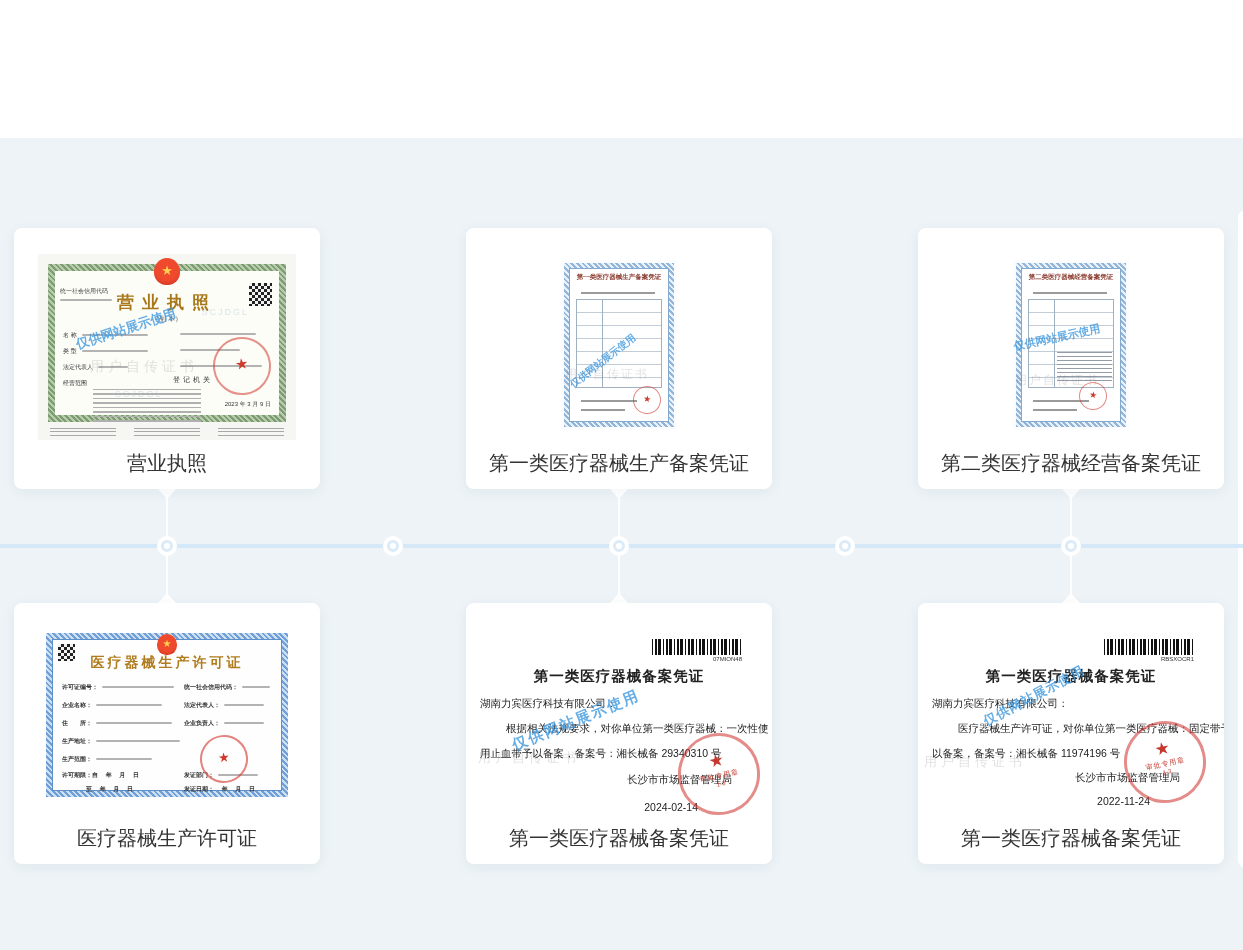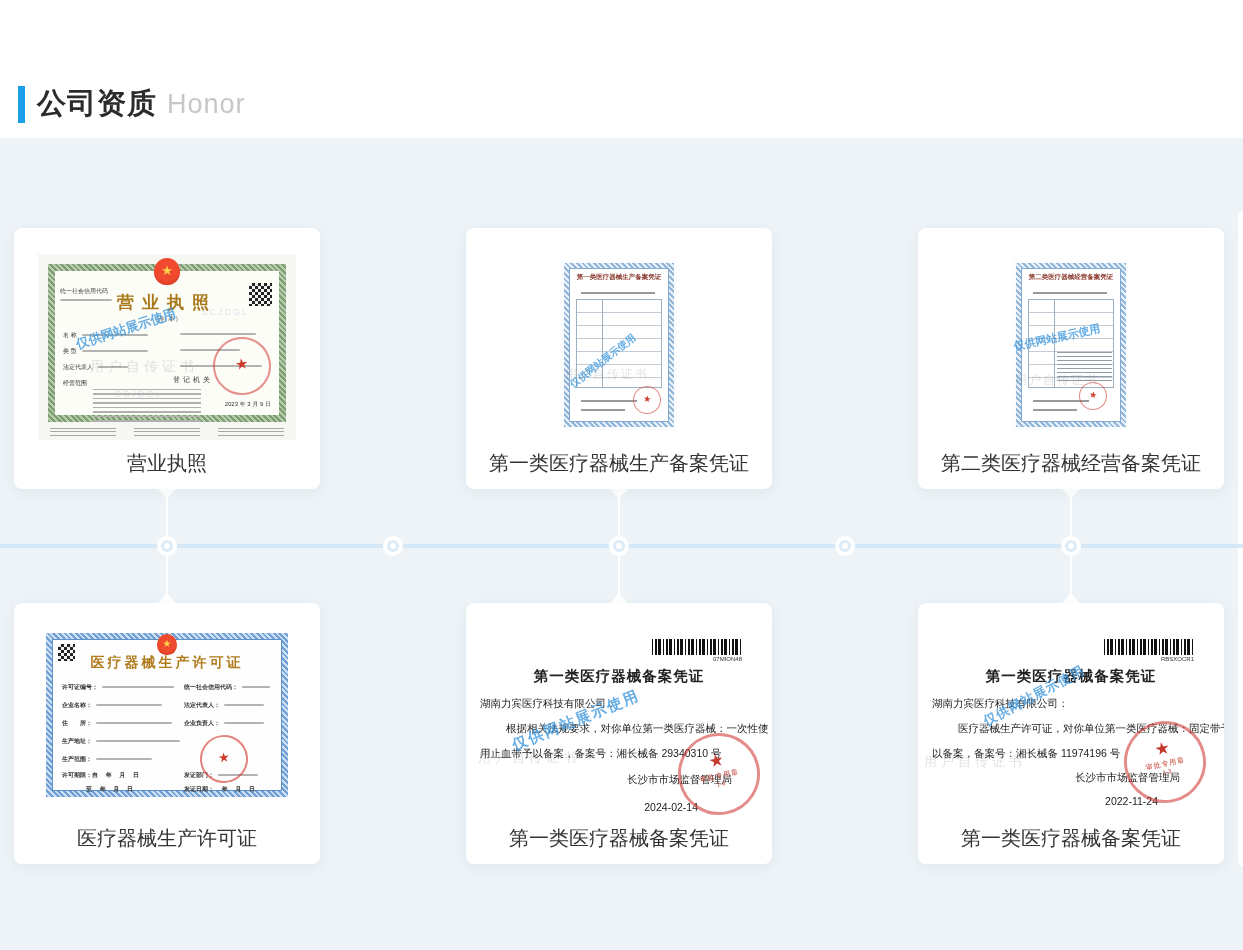--- a/index.html
+++ b/index.html
@@ -98,25 +98,20 @@
   .seal5{width:76px;height:76px;border:3px solid rgba(205,45,40,.55);color:#c4382e;transform:rotate(-12deg);z-index:4;}
   .seal5 .star{font-size:17px;margin-top:16px;line-height:1;}
   .seal5 .stext{font-size:7px;margin-top:2px;letter-spacing:1px;}
   .seal5 .ssub{font-size:6px;}
 </style>
 </head>
 <body>
 
 <div id="page">
 
-  <div class="sec-header">
-    <div class="accent-bar"></div>
-    <div class="sec-title">公司资质</div>
-    <div class="sec-sub">Honor</div>
-  </div>
 
   <div class="section"></div>
 
   <div class="next-card-sliver"></div>
 
   <div class="tl-line"></div>
   <div class="conn" style="left:166px"></div>
   <div class="conn" style="left:618px"></div>
   <div class="conn" style="left:1070px"></div>
   <div class="tri tri-down" style="left:158px"></div>
@@ -247,21 +242,21 @@
 
   <div class="card" style="left:918px;top:603px">
     <div class="doc">
       <div class="barcode"></div>
       <div class="bc-text">RBSXOCR1</div>
       <div class="t5">第一类医疗器械备案凭证</div>
       <div class="bl" style="left:14px;top:94px">湖南力宾医疗科技有限公司：</div>
       <div class="bl" style="left:40px;top:119px">医疗器械生产许可证，对你单位第一类医疗器械：固定带予</div>
       <div class="bl" style="left:14px;top:144px">以备案，备案号：湘长械备 11974196 号</div>
       <div class="bl" style="right:44px;top:168px">长沙市市场监督管理局</div>
-      <div class="bl" style="right:66px;top:192px">2022-11-24</div>
+      <div class="bl" style="right:74px;top:192px">2022-11-24</div>
       <div class="seal seal5" style="left:206px;top:118px">
         <div class="star">★</div>
         <div class="stext">审批专用章</div>
         <div class="ssub">1-3</div>
       </div>
       <div class="wm-blue" style="left:60px;top:84px;transform:rotate(-28deg);font-size:13px;letter-spacing:1px">仅供网站展示使用</div>
       <div class="wm-gray" style="left:6px;top:150px;font-size:13px">用户自传证书</div>
     </div>
     <div class="caption">第一类医疗器械备案凭证</div>
   </div>

